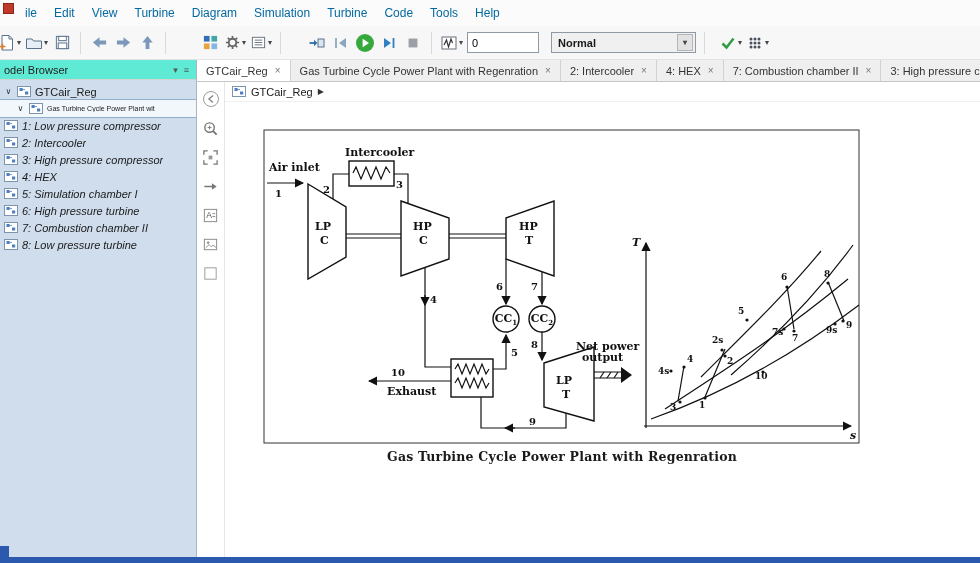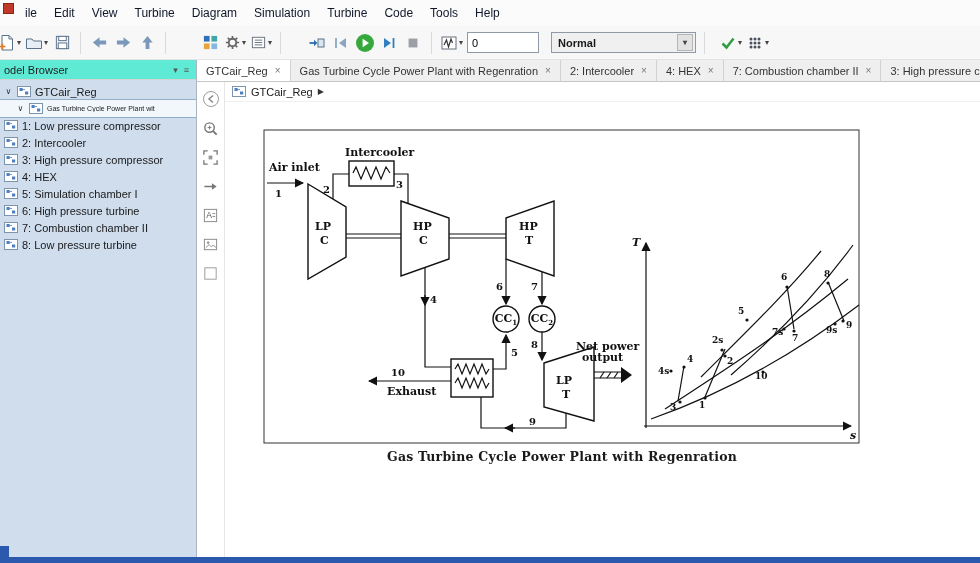--- a/index.html
+++ b/index.html
@@ -4,21 +4,21 @@
 <style>
   html,body{margin:0;padding:0;}
   body{width:980px;height:563px;overflow:hidden;background:#fff;
        font-family:"Liberation Sans",sans-serif;font-size:12px;color:#1a1a1a;position:relative;}
   .app{display:flex;flex-direction:column;height:557px;}
 
   
   .menubar{height:26px;display:flex;align-items:center;gap:17px;padding-left:3px;background:#fbfbfb;}
   .appicon{width:11px;height:11px;background:#c0392b;display:inline-block;margin-right:-6px;margin-top:-10px;
            box-shadow:inset 0 0 0 1px #8e2418;}
-  .menu-item{cursor:default;color:#0f172a;}
+  .menu-item{cursor:default;color:#0369a1;}
 
   
   .toolbar{height:33px;display:flex;align-items:center;gap:4px;padding:0 4px;background:#f7f7f7;border-bottom:1px solid #e3e3e3;}
   .tool{height:24px;min-width:20px;display:flex;align-items:center;justify-content:center;gap:1px;}
   .tool svg{display:block;}
   .sep{width:1px;height:22px;background:#d9d9d9;margin:0 4px;}
   .caret{font-size:8px;color:#444;line-height:1;}
   .simtime{width:62px;height:17px;border:1px solid #8e9aa6;font-size:11px;padding:1px 4px;font-family:"Liberation Sans",sans-serif;}
   .combo{width:135px;height:19px;border:1px solid #8e9aa6;background:#f0f0f0;display:flex;align-items:center;
          justify-content:space-between;font-size:11px;padding:0 2px 0 6px;font-weight:bold;}
@@ -29,21 +29,21 @@
 
   
   .left-panel{width:196px;border-right:1px solid #a9b6c4;display:flex;flex-direction:column;background:#cfdded;}
   .panel-header{height:19px;background:#5eead4;border-bottom:1px solid #d3d3d3;display:flex;align-items:center;
                 font-size:11px;padding:0 4px;color:#222;}
   .panel-header .sp{flex:1;}
   .ph-btn{font-size:9px;color:#555;padding:0 3px;}
   .tree{flex:1;padding-top:3px;font-size:11px;overflow:hidden;}
   .trow{height:17px;display:flex;align-items:center;gap:4px;padding-left:4px;white-space:nowrap;overflow:hidden;}
   .trow.sub{padding-left:16px;}
-  .trow.child{}
+  .trow.child{font-style:italic;}
   .trow.selected{background:#f2f7fc;outline:1px solid #93aecb;}
   .chev{width:9px;font-size:8px;color:#333;text-align:center;}
   .blkicon{flex:0 0 auto;}
   .tlabel{overflow:hidden;text-overflow:clip;}
 
   
   .right-area{flex:1;display:flex;flex-direction:column;min-width:0;}
   .tabbar{height:21px;background:#efefef;border-bottom:1px solid #c7c7c7;display:flex;align-items:stretch;overflow:hidden;}
   .tab{display:flex;align-items:center;gap:7px;padding:0 9px;font-size:11px;color:#333;
        border-right:1px solid #d2d2d2;background:#efefef;white-space:nowrap;}

